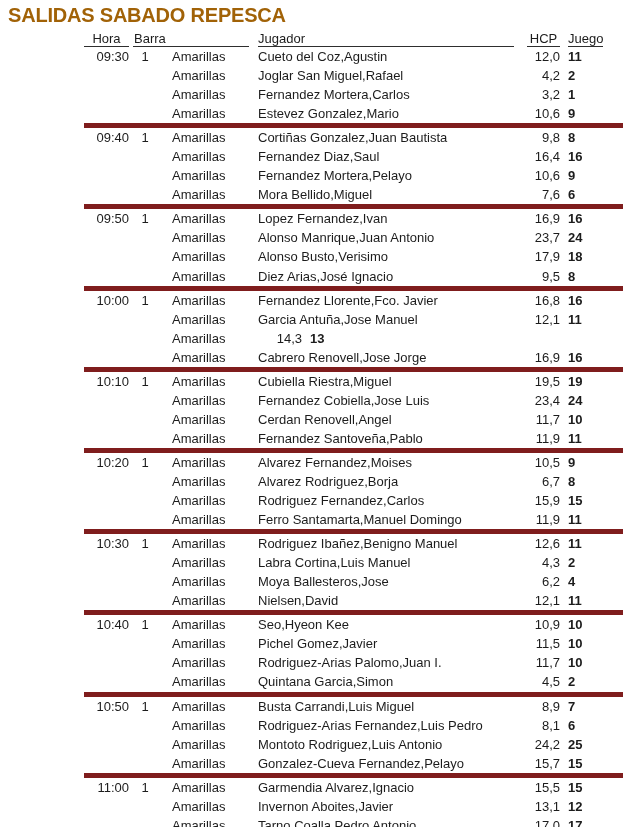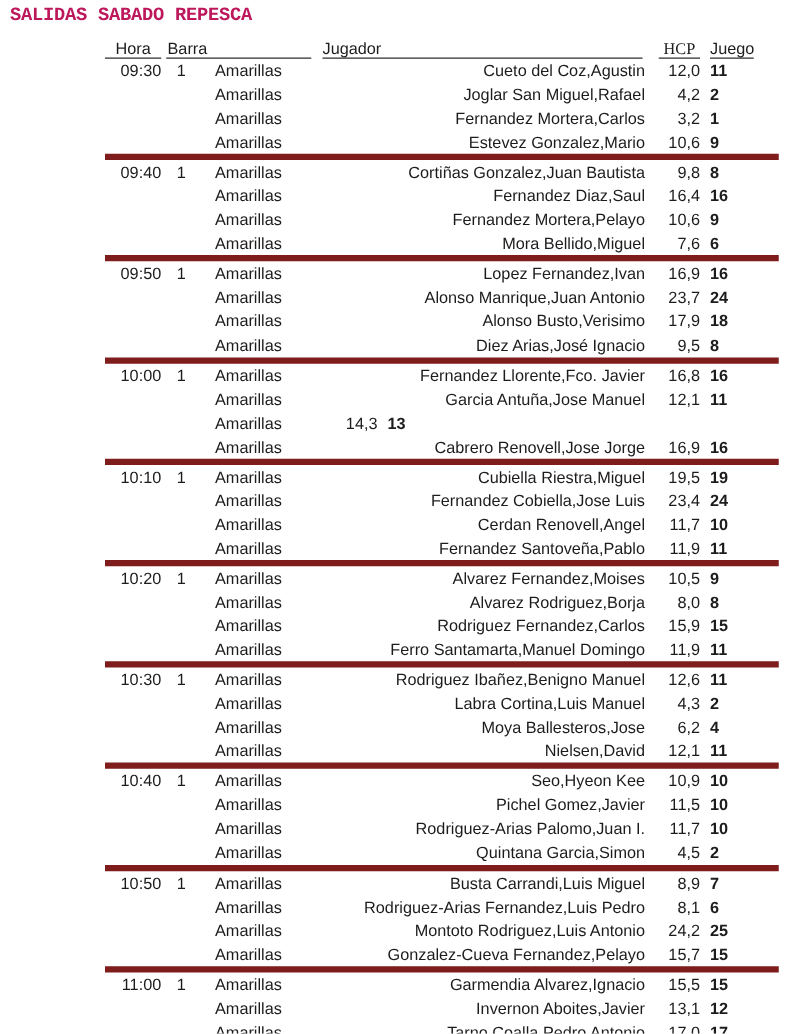--- a/index.html
+++ b/index.html
@@ -10,26 +10,25 @@
     background: #ffffff;
     font-family: "Liberation Sans", sans-serif;
     color: #1c1c1c;
     overflow: hidden;
   }
   .title {
     position: absolute;
     left: 8px;
     top: 4px;
     margin: 0;
-    font-size: 15px;
+    font-size: 20px;
     font-weight: bold;
     letter-spacing: -0.2px;
-    color: #be185d;
+    color: #a16207;
     white-space: nowrap;
-    font-family: Liberation Mono, monospace;
   }
   .table {
     position: absolute;
     left: 84px;
     top: 32px;
     width: 539px;
     font-size: 13px;
   }
   .thead {
     position: relative;
@@ -39,36 +38,36 @@
     position: absolute;
     top: 0;
     height: 14px;
     line-height: 13px;
     border-bottom: 1px solid #2e2e2e;
     white-space: nowrap;
   }
   .h.hora   { left: 0;     width: 45px;  text-align: center; }
   .h.barra  { left: 49px;  width: 115px; text-align: left; padding-left: 1px; }
   .h.jugador{ left: 174px; width: 256px; text-align: left; }
-  .h.hcp    { left: 443px; width: 33px;  text-align: center; font-family: Liberation Serif, serif; }
+  .h.hcp    { left: 443px; width: 33px;  text-align: center; }
   .h.juego  { left: 484px; width: 35px;  text-align: center; }
   .group {
     border-bottom: 5px solid #7f1d1d;
   }
   .row {
     display: flex;
     height: 19.05px;
     line-height: 19.05px;
     white-space: nowrap;
   }
   .c { overflow: visible; }
   .c.hora   { width: 45px;  text-align: right; }
   .c.barra  { width: 32px;  text-align: center; }
   .c.color  { width: 97px;  padding-left: 11px; box-sizing: border-box; text-align: left; }
-  .c.jugador{ width: 258px; text-align: right; }
+  .c.jugador{ width: 258px; text-align: left; }
   .c.hcp    { width: 44px;  text-align: right; }
   .c.juego  { width: 35px;  margin-left: 8px; text-align: left; font-weight: bold; }
 </style>
 </head>
 <body>
 
 <div class="page">
   <h1 class="title">SALIDAS SABADO REPESCA</h1>
 
   <div class="table">
@@ -256,21 +255,21 @@
     <div class="c color">Amarillas</div>
     <div class="c jugador">Alvarez Fernandez,Moises</div>
     <div class="c hcp">10,5</div>
     <div class="c juego">9</div>
   </div>
           <div class="row">
     <div class="c hora"></div>
     <div class="c barra"></div>
     <div class="c color">Amarillas</div>
     <div class="c jugador">Alvarez Rodriguez,Borja</div>
-    <div class="c hcp">8,0</div>
+    <div class="c hcp">6,7</div>
     <div class="c juego">8</div>
   </div>
           <div class="row">
     <div class="c hora"></div>
     <div class="c barra"></div>
     <div class="c color">Amarillas</div>
     <div class="c jugador">Rodriguez Fernandez,Carlos</div>
     <div class="c hcp">15,9</div>
     <div class="c juego">15</div>
   </div>

